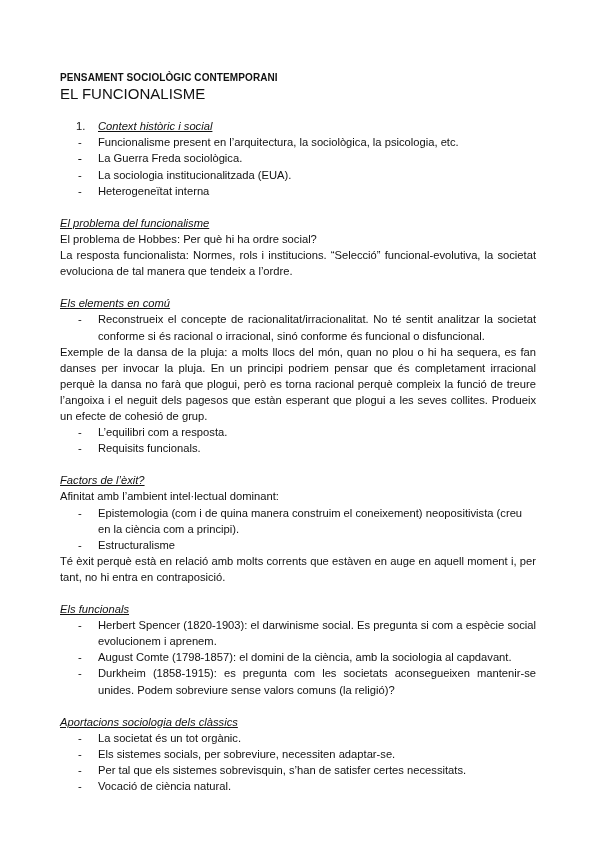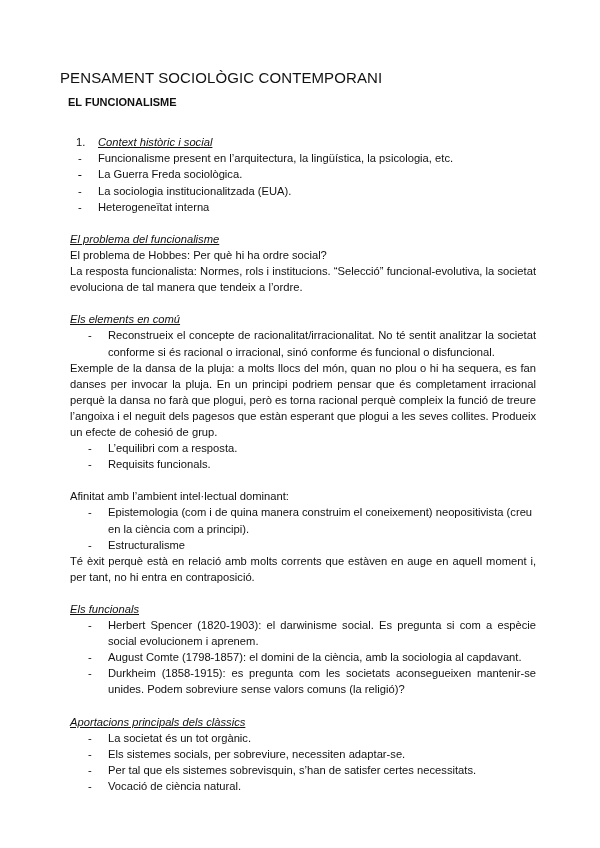--- a/index.html
+++ b/index.html
@@ -1,49 +1,49 @@
 <!DOCTYPE html>
 <html><head>
   <meta charset="utf-8">
   <style>
     html, body { margin: 0; padding: 0; background: #ffffff; }
     body { width: 600px; height: 848px; position: relative; overflow: hidden; }
     .page {
       position: absolute; left: 60px; top: 70px; width: 476px;
       font-family: "Liberation Sans", sans-serif; font-size: 11.2px; line-height: 16.1px; color: #111;
     }
-    .title { margin: 0; font-weight: normal; font-size: 15px; letter-spacing: 0.1px; }
-    .subtitle { margin: 8px; font-weight: bold; font-size: 11px; }
+    .title { margin: 0; font-weight: bold; font-size: 10px; letter-spacing: 0.1px; }
+    .subtitle { margin: 0; font-weight: normal; font-size: 15px; }
     .blank { height: 16.1px; }
     .u { text-decoration: underline; font-style: italic; }
     p { margin: 0; }
     .just { text-align: justify; }
     ul.dash, ol.num { margin: 0; padding: 0; list-style: none; }
     ul.dash li, ol.num li { position: relative; padding-left: 38px; }
     ul.dash li .mk, ol.num li .mk { position: absolute; left: 18px; top: 0; }
     ol.num li .mk { left: 16px; }
-    .sec { margin-top: 16.1px; margin-left: 10px; }
+    .sec { margin-top: 16.1px; }
   </style>
 </head>
 <body>
 
 <div class="page">
   <h1 class="title">PENSAMENT SOCIOLÒGIC CONTEMPORANI</h1>
   <h2 class="subtitle">EL FUNCIONALISME</h2>
   <div class="blank"></div>
 
   <section>
     <ol class="num">
       <li>
         <span class="mk">1.</span>
         <span class="u">Context històric i social</span>
       </li>
     </ol>
     <ul class="dash">
-      <li><span class="mk">-</span><span>Funcionalisme present en l’arquitectura, la lingüística, la psicologia, etc.</span></li>
+      <li><span class="mk">-</span><span>Funcionalisme present en l’arquitectura, la sociològica, la psicologia, etc.</span></li>
       <li><span class="mk">-</span></li>
       <li><span class="mk">-</span><span>La Guerra Freda sociològica.</span></li>
       <li><span class="mk">-</span><span>La sociologia institucionalitzada (EUA).</span></li>
       <li><span class="mk">-</span><span>Heterogeneïtat interna</span></li>
     </ul>
   </section>
 
   <section class="sec">
     <p class="u">El problema del funcionalisme</p>
     <p>El problema de Hobbes: Per què hi ha ordre social?</p>
@@ -56,39 +56,40 @@
       <li><span class="mk">-</span><span>Reconstrueix el concepte de racionalitat/irracionalitat. No té sentit analitzar la societat conforme si és racional o irracional, sinó conforme és funcional o disfuncional.</span></li>
     </ul>
     <p class="just">Exemple de la dansa de la pluja: a molts llocs del món, quan no plou o hi ha sequera, es fan danses per invocar la pluja. En un principi podriem pensar que és completament irracional perquè la dansa no farà que plogui, però es torna racional perquè compleix la funció de treure l’angoixa i el neguit dels pagesos que estàn esperant que plogui a les seves collites. Produeix un efecte de cohesió de grup.</p>
     <ul class="dash">
       <li><span class="mk">-</span><span>L’equilibri com a resposta.</span></li>
       <li><span class="mk">-</span><span>Requisits funcionals.</span></li>
     </ul>
   </section>
 
   <section class="sec">
+    <p class="u">Factors de l’èxit?</p>
     <p>Afinitat amb l’ambient intel·lectual dominant:</p>
     <ul class="dash">
       <li><span class="mk">-</span><span>Epistemologia (com i de quina manera construim el coneixement) neopositivista (creu en la ciència com a principi).</span></li>
       <li><span class="mk">-</span><span>Estructuralisme</span></li>
     </ul>
     <p class="just">Té èxit perquè està en relació amb molts corrents que estàven en auge en aquell moment i, per tant, no hi entra en contraposició.</p>
   </section>
 
   <section class="sec">
     <p class="u">Els funcionals</p>
     <ul class="dash just">
       <li><span class="mk">-</span><span>Herbert Spencer (1820-1903): el darwinisme social. Es pregunta si com a espècie social evolucionem i aprenem.</span></li>
       <li><span class="mk">-</span><span>August Comte (1798-1857): el domini de la ciència, amb la sociologia al capdavant.</span></li>
       <li><span class="mk">-</span><span>Durkheim (1858-1915): es pregunta com les societats aconsegueixen mantenir-se unides. Podem sobreviure sense valors comuns (la religió)?</span></li>
     </ul>
   </section>
 
   <section class="sec">
-    <p class="u">Aportacions principals dels clàssics</p>
+    <p class="u">Aportacions sociologia dels clàssics</p>
     <ul class="dash">
       <li><span class="mk">-</span><span>La societat és un tot orgànic.</span></li>
       <li><span class="mk">-</span><span>Els sistemes socials, per sobreviure, necessiten adaptar-se.</span></li>
       <li><span class="mk">-</span><span>Per tal que els sistemes sobrevisquin, s’han de satisfer certes necessitats.</span></li>
       <li><span class="mk">-</span><span>Vocació de ciència natural.</span></li>
     </ul>
   </section>
 </div>
 
 </body></html>

